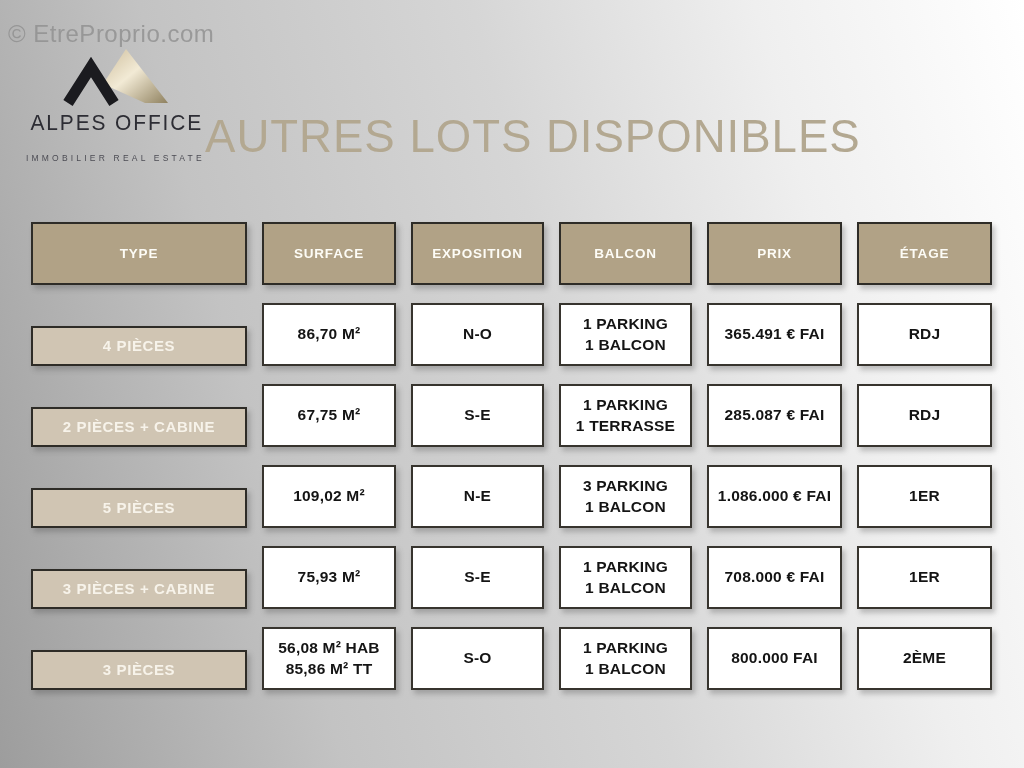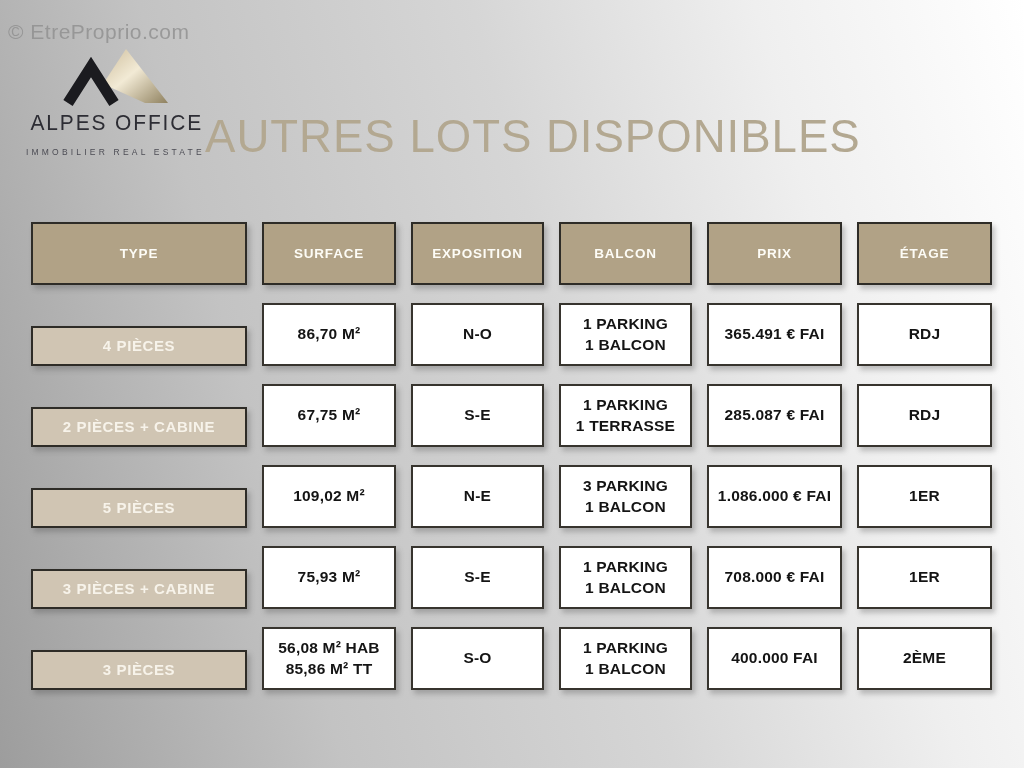--- a/index.html
+++ b/index.html
@@ -5,31 +5,31 @@
   html,body{margin:0;padding:0;}
   body{
     width:1024px;height:768px;overflow:hidden;position:relative;
     font-family:"Liberation Sans",sans-serif;
     background:linear-gradient(75deg,#9d9d9d 0%,#c3c3c3 28%,#d6d6d6 55%,#efefef 78%,#ffffff 100%);
   }
   .stage{position:absolute;inset:0;width:1024px;height:768px;}
 
   .watermark{
     position:absolute;left:8px;top:20px;
-    font-size:21px;color:#8f8f8f;opacity:.8;letter-spacing:.5px;
+    font-size:24px;color:#8f8f8f;opacity:.8;letter-spacing:.5px;
   }
 
   .brand{position:absolute;left:26px;top:46px;width:180px;text-align:left;}
   .brand svg{display:block;margin:0 auto;}
   .brand-name{
     margin-top:4px;font-size:22px;letter-spacing:2px;color:#2d2d34;
     white-space:nowrap;transform:scaleX(.95);transform-origin:center;
   }
   .brand-tagline{
-    margin-top:11px;font-size:8.5px;letter-spacing:3.2px;color:#4c4c54;
+    margin-top:17px;font-size:8.5px;letter-spacing:3.2px;color:#4c4c54;
     white-space:nowrap;
   }
 
   .page-title{
     position:absolute;left:205px;top:108px;width:655px;
     text-align:center;font-size:47px;font-weight:400;color:#b3a891;
     letter-spacing:1px;white-space:nowrap;transform:scaleX(.97);transform-origin:left center;
   }
 
   .lots-table{
@@ -158,19 +158,19 @@
           <span>3 PIÈCES</span>
         </div><div class="cell white">
           <span>56,08 M² HAB</span>
           <span>85,86 M² TT</span>
         </div><div class="cell white">
           <span>S-O</span>
         </div><div class="cell white">
           <span>1 PARKING</span>
           <span>1 BALCON</span>
         </div><div class="cell white">
-          <span>400.000 FAI</span>
+          <span>800.000 FAI</span>
         </div><div class="cell white">
           <span>2ÈME</span>
         </div></div>
     </div>
 
 </div>
 
 </body></html>

